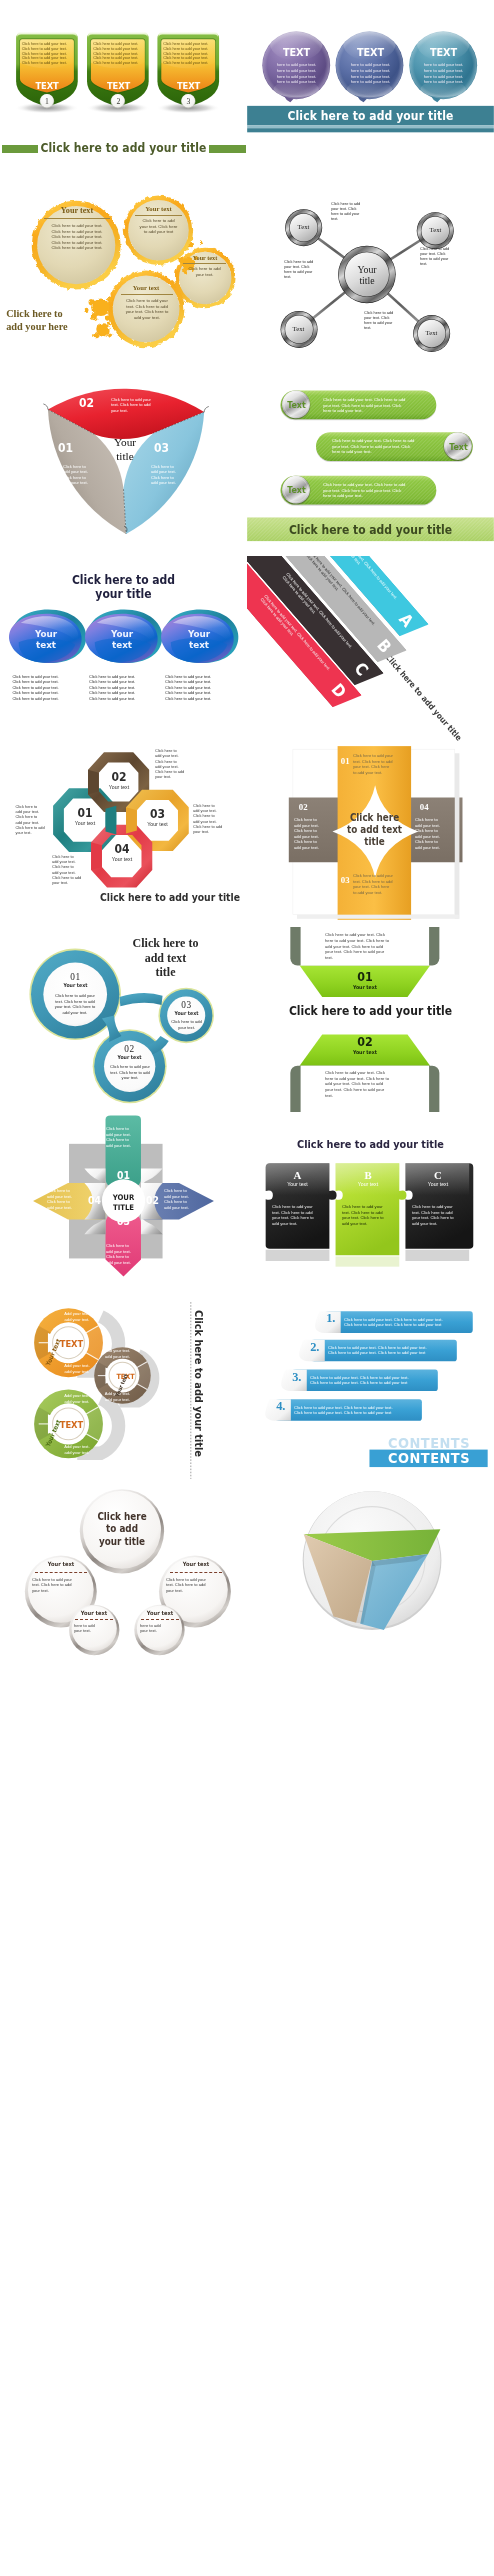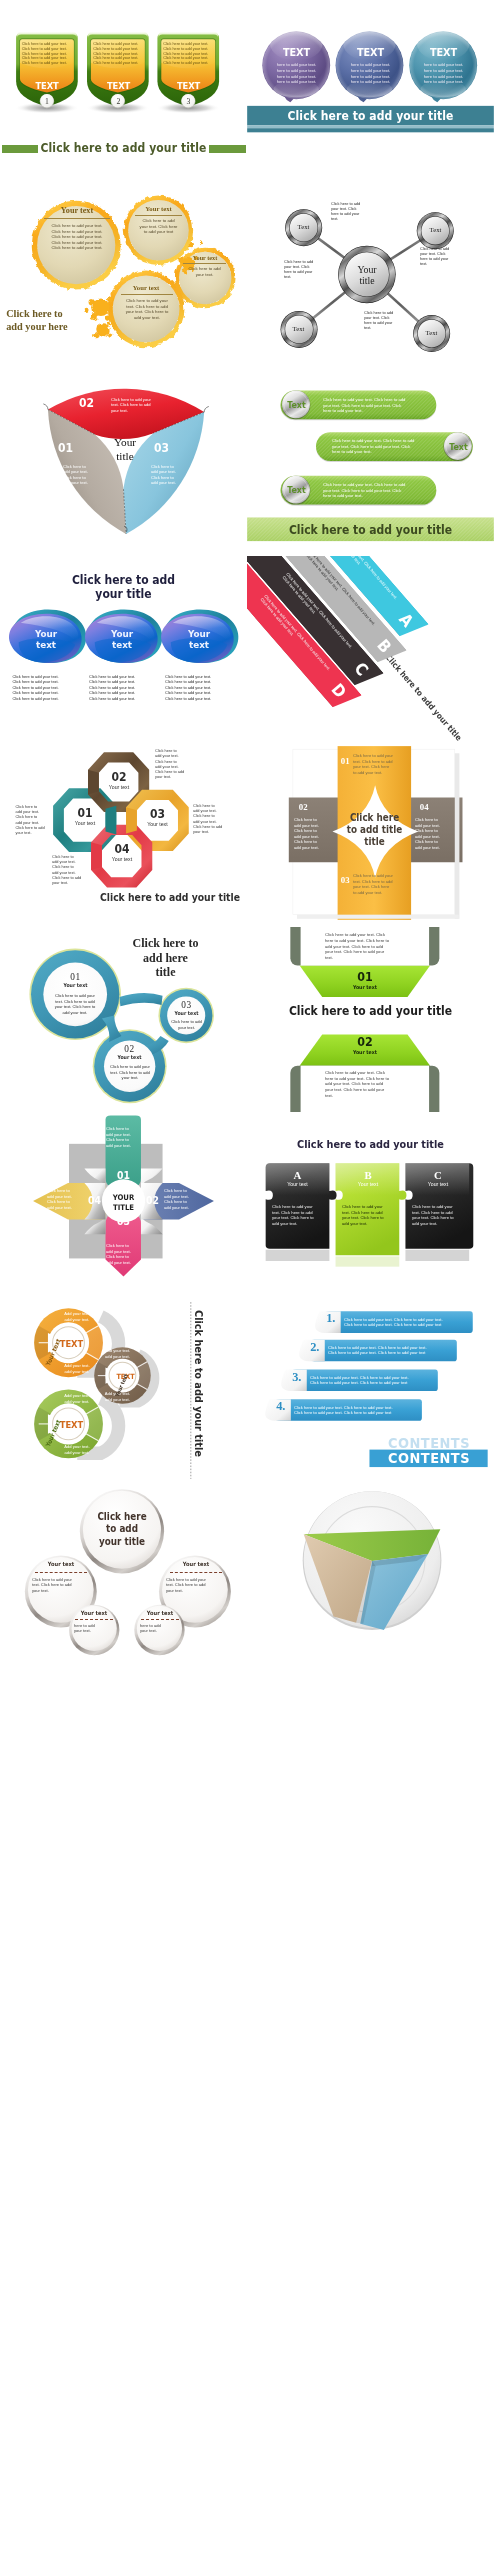--- a/index.html
+++ b/index.html
@@ -866,21 +866,21 @@
  <div class="sl10-b" style="left:168px;top:75px;width:41px;color:#ffffff;">
    <div>Click here to</div>
         <div>add your text.</div>
    <div>Click here to</div>
         <div>add your text.</div>
    <div>Click here to</div>
         <div>add your text.</div>
       </div>
  <div class="sl10-title">
    <div>Click here</div>
-        <div>to add title</div>
+        <div>to add text</div>
    <div>title</div>
       </div>
 </div>
 
 <div class="slide sl11" style="left:0;top:927px;">
  <svg width="247" height="185" viewBox="0 0 480 360">
   <defs>
    <linearGradient id="s11t" x1=".2" y1="0" x2=".8" y2="1">
      <stop offset="0" stop-color="#4fa8c4"></stop>
             <stop offset=".5" stop-color="#3f96b4"></stop>
@@ -929,21 +929,21 @@
  <div class="sl11-h" style="left:167px;top:73px;width:39px;">
    <b>03</b>
         <i>Your text</i>
       </div>
  <div class="sl11-b" style="left:166px;top:92px;width:41px;">
    <div>Click here to add</div>
         <div>your text.</div>
       </div>
  <div class="sl11-title">
    <div>Click here to</div>
-        <div>add here</div>
+        <div>add text</div>
    <div>title</div>
       </div>
 </div>
 
 <div class="slide sl12" style="left:247px;top:927px;">
  <svg width="247" height="185" viewBox="0 0 480 360">
   <defs>
    <linearGradient id="s12g" x1="0" y1="0" x2="0" y2="1">
      <stop offset="0" stop-color="#a7e535"></stop>
             <stop offset=".6" stop-color="#8fd220"></stop>

